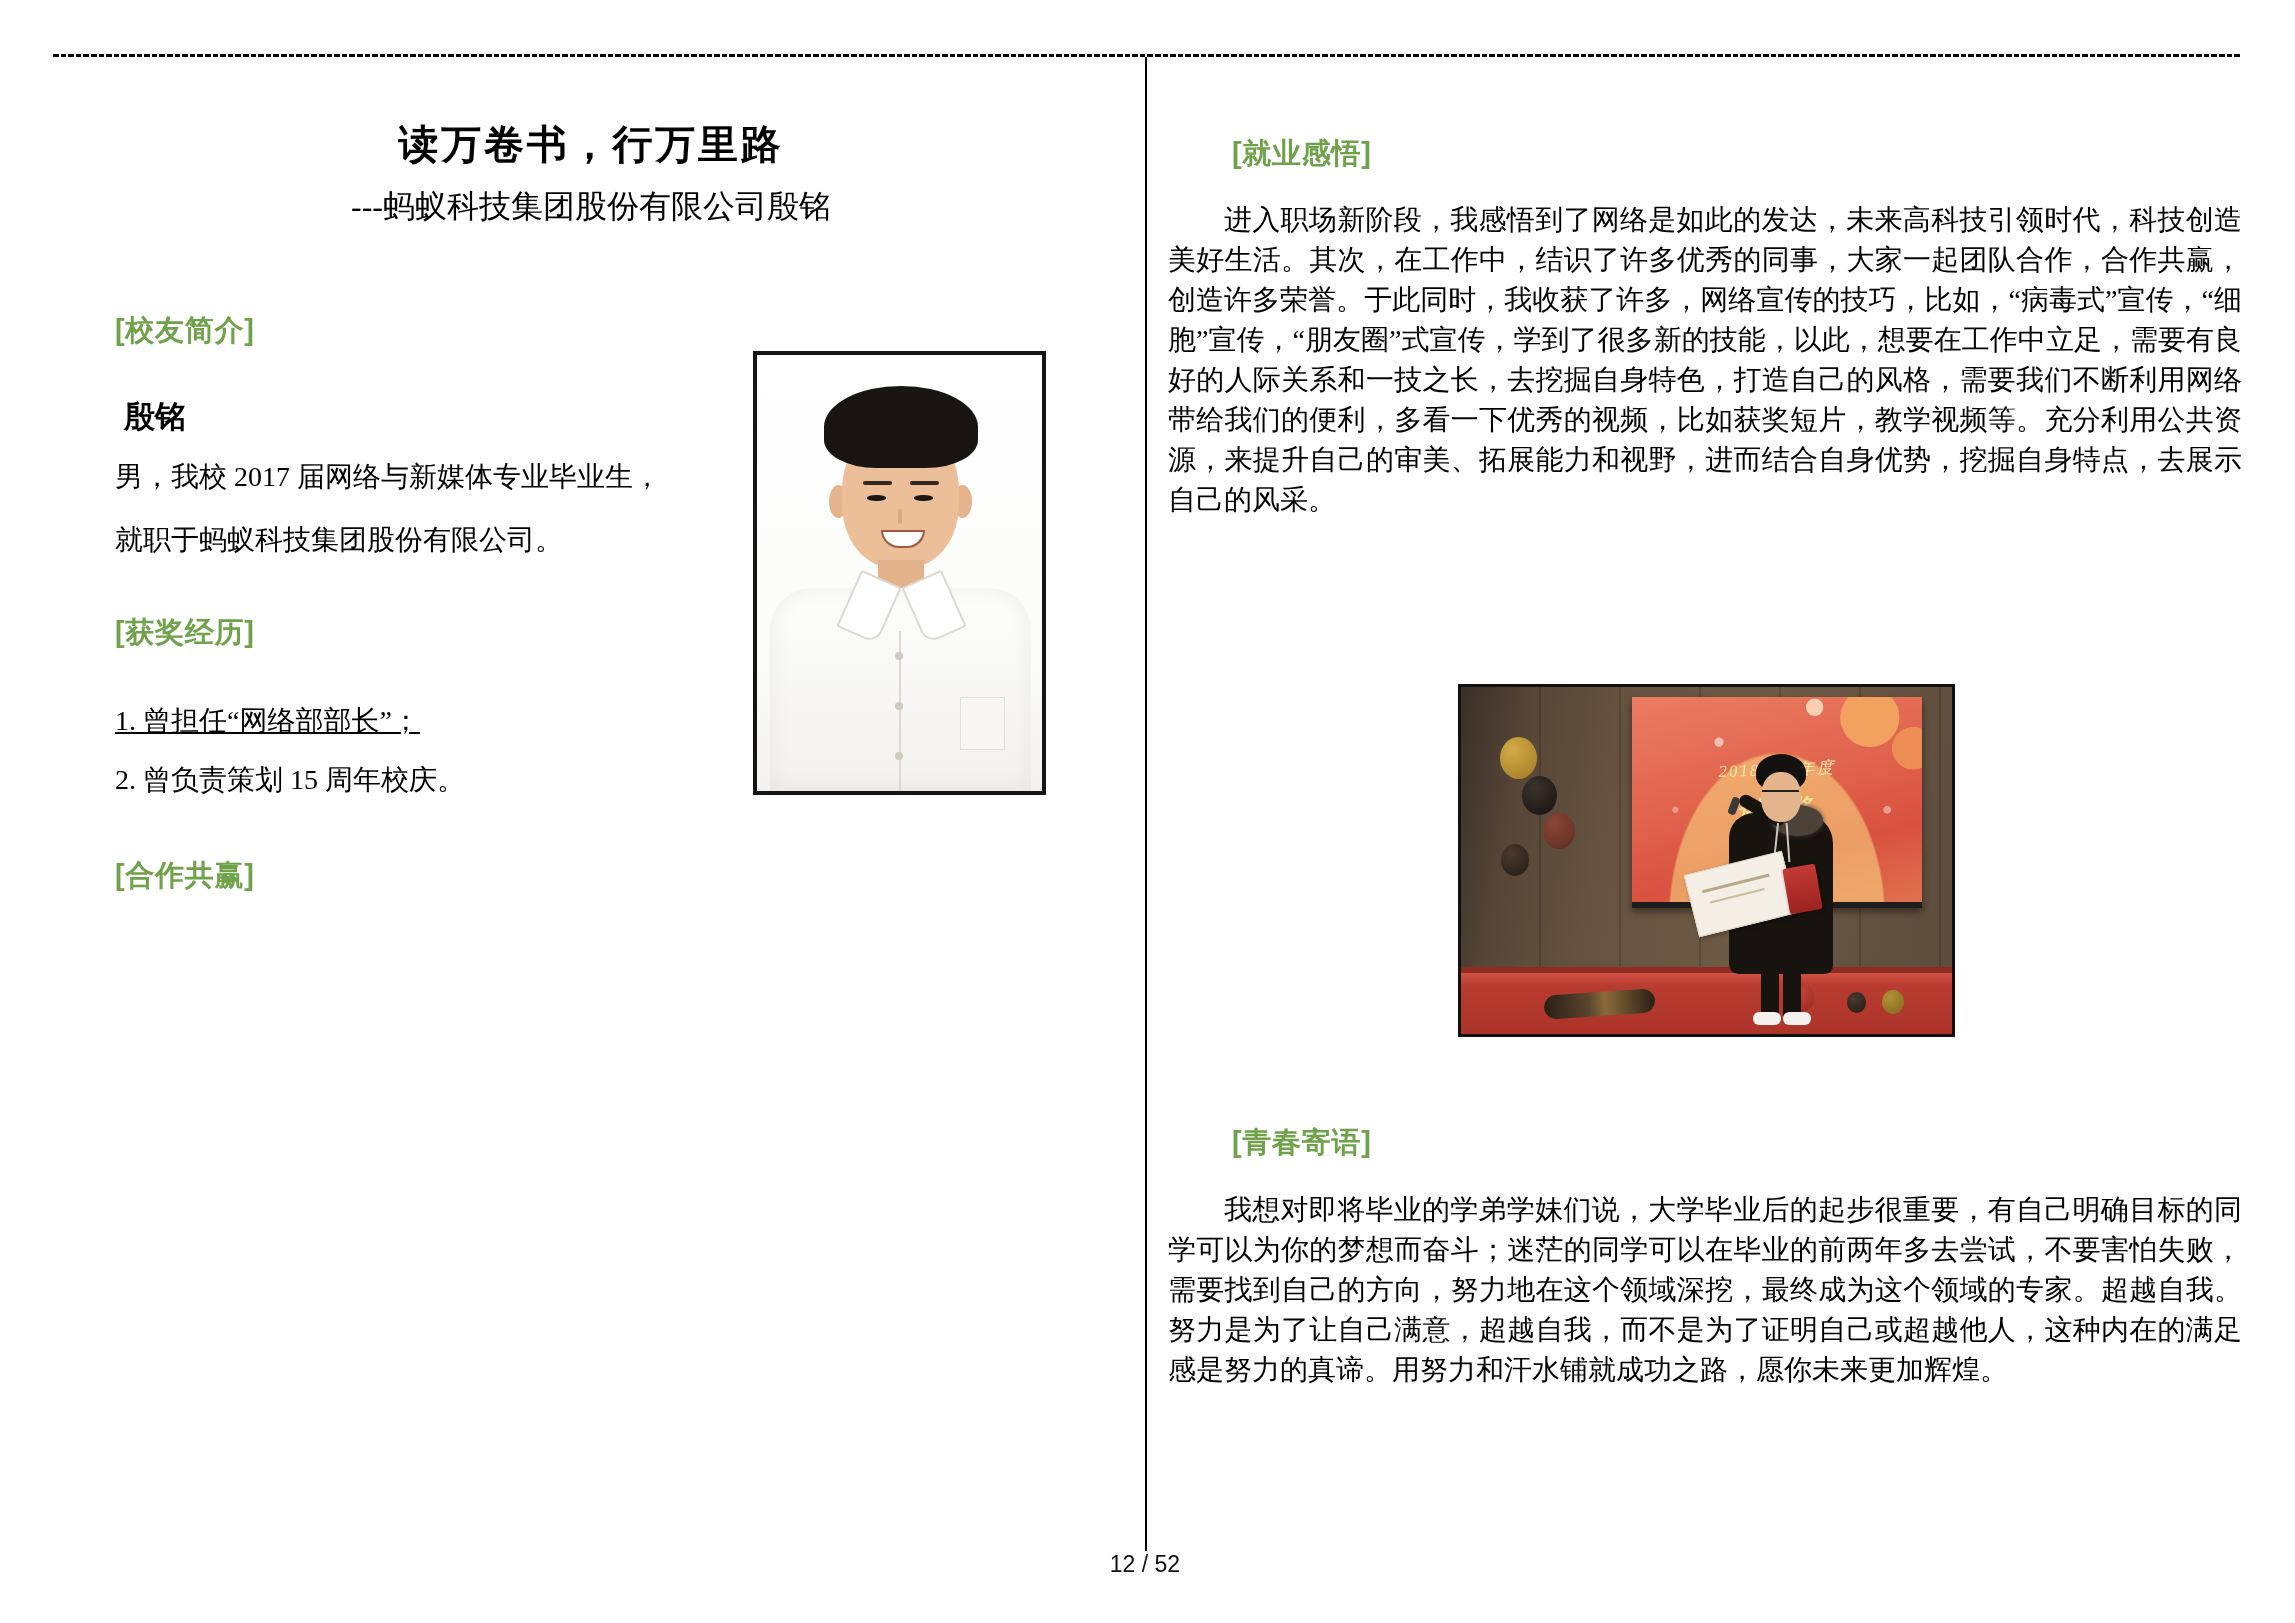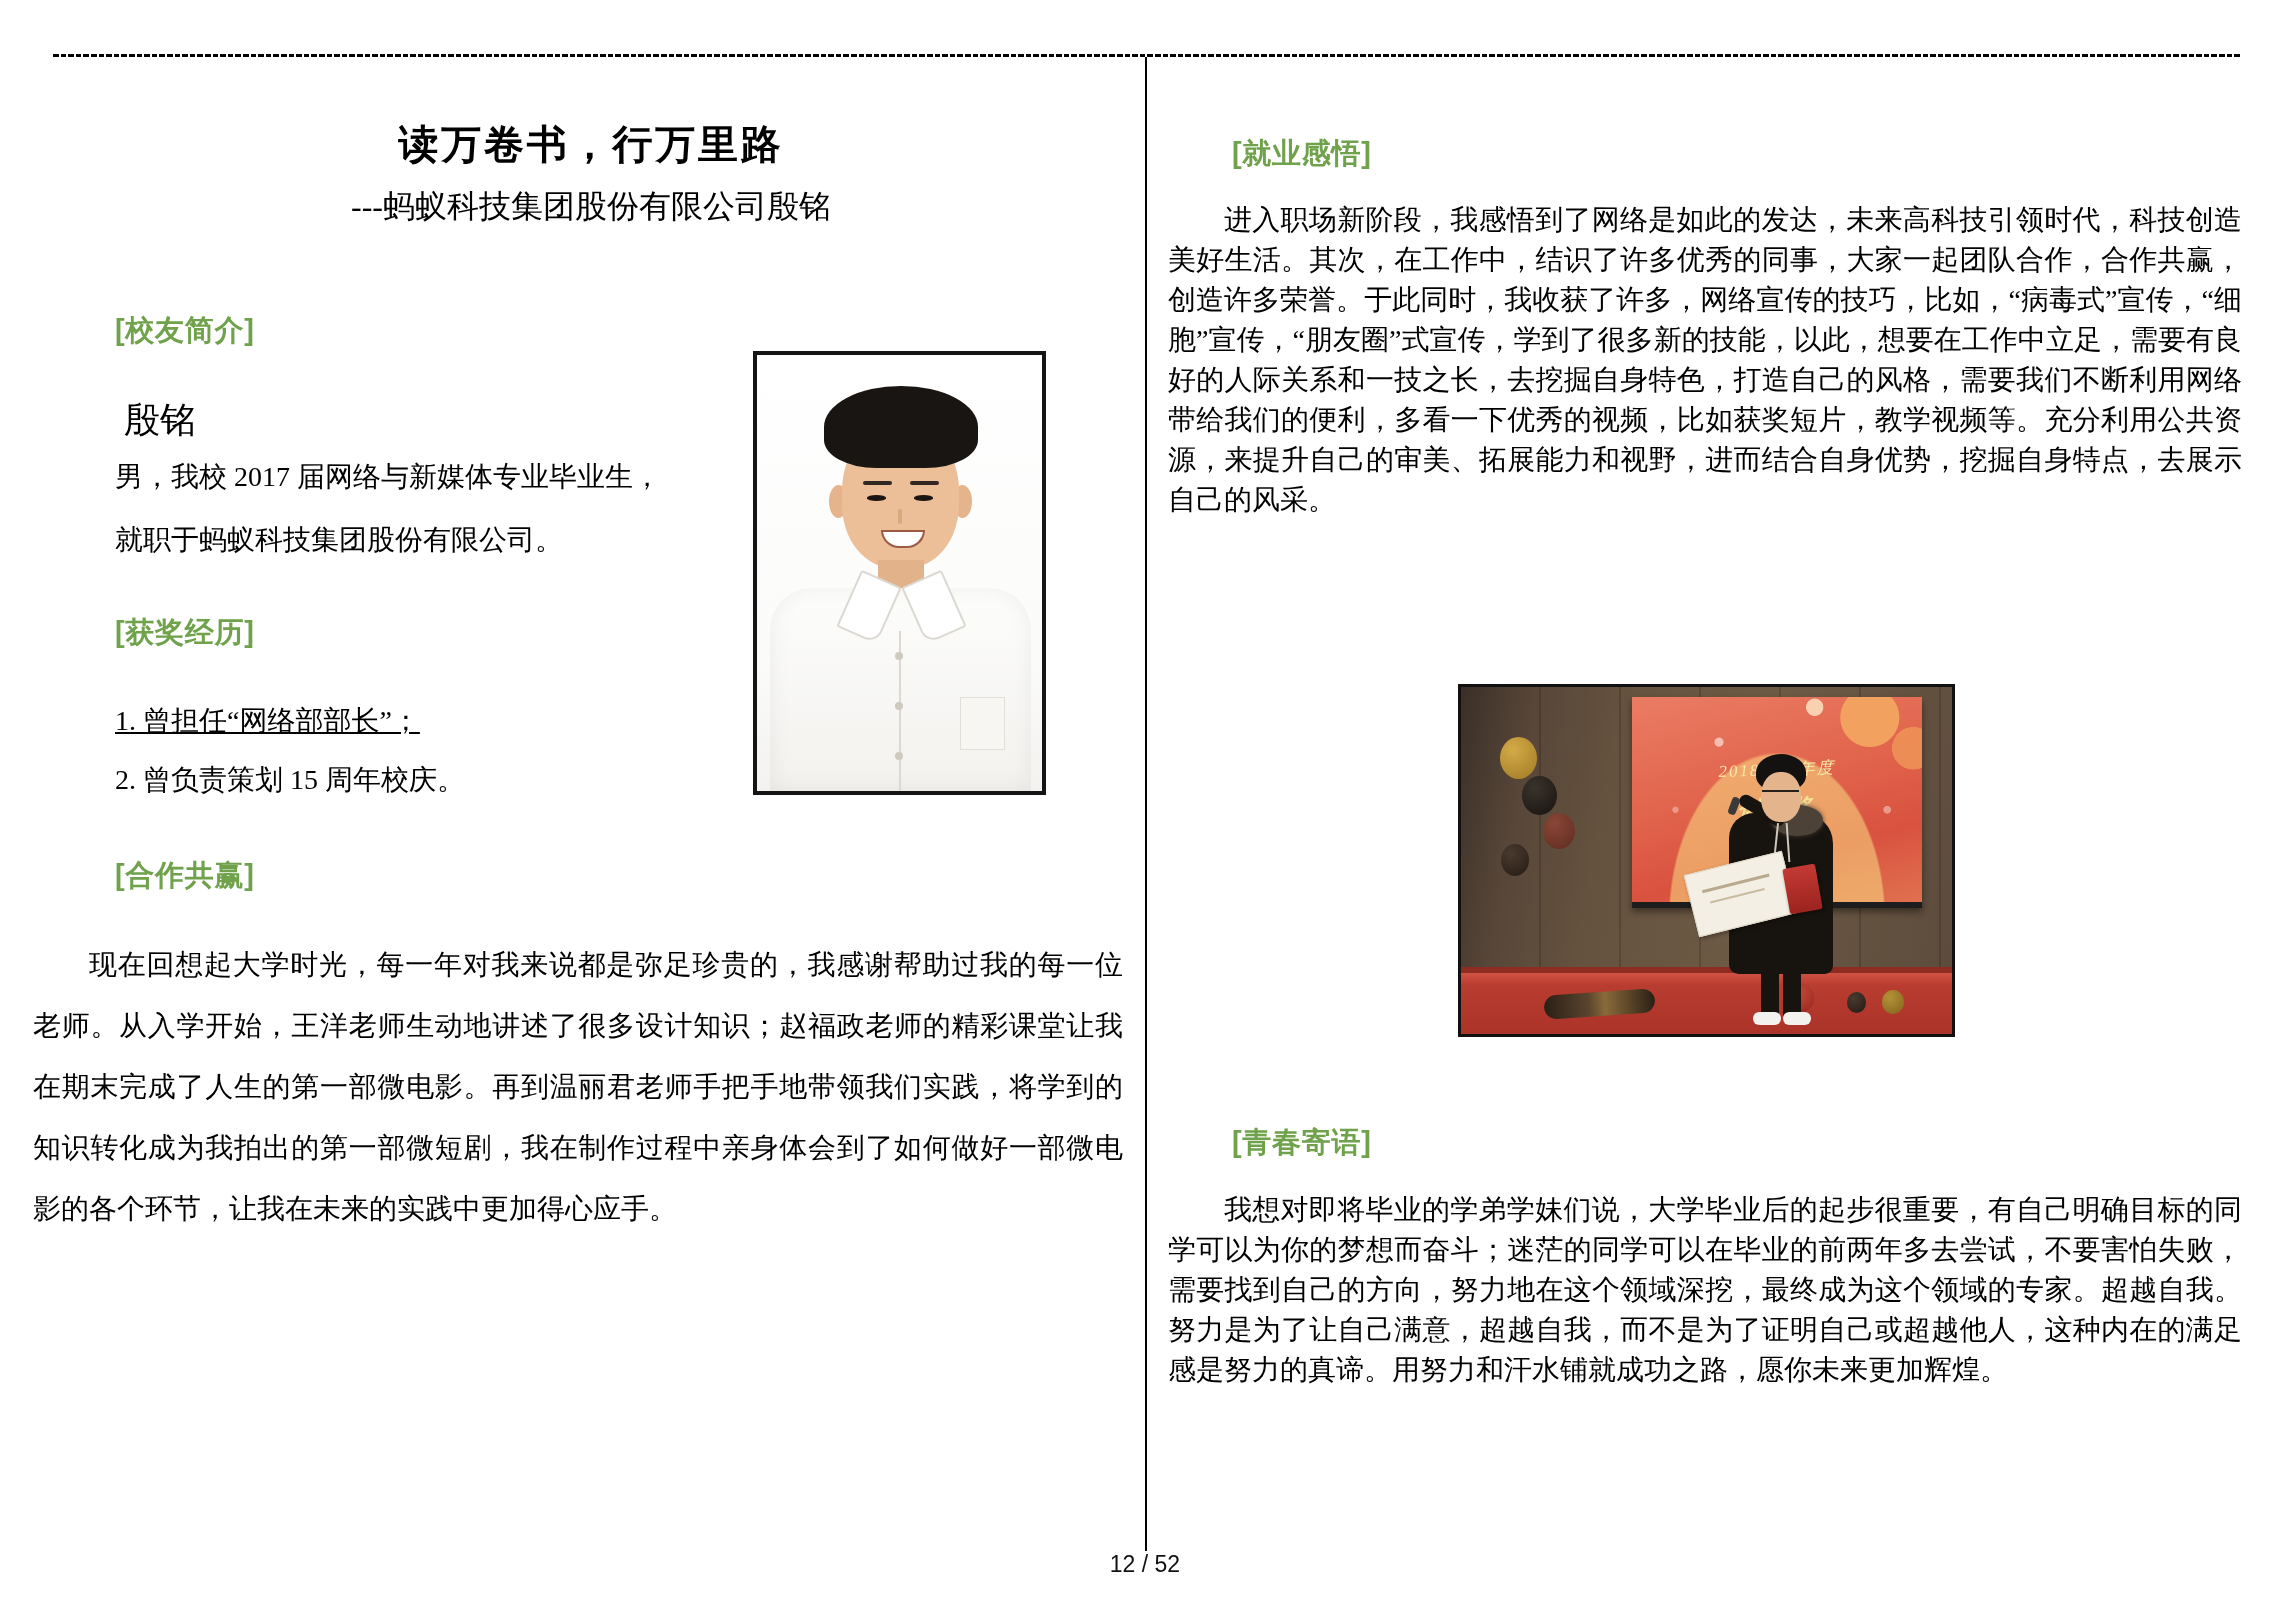--- a/index.html
+++ b/index.html
@@ -32,21 +32,21 @@
     position:absolute;left:59px;top:185px;width:1064px;
     text-align:center;font-size:32px;
   }
   .h-green{
     position:absolute;
     font-family:"Liberation Sans","DejaVu Sans",sans-serif;
     font-weight:bold;font-size:29px;color:var(--heading-green);
     letter-spacing:0.7px;
   }
   .h-profile{left:115px;top:311px;}
-  .name{position:absolute;left:124px;top:396px;font-size:36px;font-weight:normal;}
+  .name{position:absolute;left:124px;top:396px;font-size:31px;font-weight:bold;}
   .pline{position:absolute;left:115px;font-size:28px;white-space:nowrap;}
   .pline1{top:458px;font-family:Liberation Serif, serif;}
   .pline2{top:521px;}
   .h-awards{left:115px;top:613px;}
   .aline{position:absolute;left:115px;font-size:28px;white-space:nowrap;}
   .aline1{top:702px;text-decoration:underline;}
   .aline2{top:761px;}
   .h-employ{left:115px;top:856px;}
   .paras-left{
     position:absolute;left:33px;top:934px;width:1090px;
@@ -191,21 +191,20 @@
     <div class="p-btn3"></div>
     <div class="p-pocket"></div>
   </div>
 
   <div class="h-green h-awards">[获奖经历]</div>
   <div class="aline aline1">1. 曾担任“网络部部长”；</div>
   <div class="aline aline2">2. 曾负责策划 15 周年校庆。</div>
 
   <div class="h-green h-employ">[合作共赢]</div>
   <div class="paras-left">
-    <p>现在回想起大学时光，每一年对我来说都是弥足珍贵的，我感谢帮助过我的每一位老师。从入学开始，王洋老师生动地讲述了很多设计知识；赵福政老师的精彩课堂让我在期末完成了人生的第一部微电影。再到温丽君老师手把手地带领我们实践，将学到的知识转化成为我拍出的第一部微短剧，我在制作过程中亲身体会到了如何做好一部微电影的各个环节，让我在未来的实践中更加得心应手。</p>
   </div>
 
   <div class="h-green h-insight">[就业感悟]</div>
   <div class="para-right insight-para">
     <p>进入职场新阶段，我感悟到了网络是如此的发达，未来高科技引领时代，科技创造美好生活。其次，在工作中，结识了许多优秀的同事，大家一起团队合作，合作共赢，创造许多荣誉。于此同时，我收获了许多，网络宣传的技巧，比如，“病毒式”宣传，“细胞”宣传，“朋友圈”式宣传，学到了很多新的技能，以此，想要在工作中立足，需要有良好的人际关系和一技之长，去挖掘自身特色，打造自己的风格，需要我们不断利用网络带给我们的便利，多看一下优秀的视频，比如获奖短片，教学视频等。充分利用公共资源，来提升自己的审美、拓展能力和视野，进而结合自身优势，挖掘自身特点，去展示自己的风采。</p>
   </div>
 
   <div class="stage">
     <div class="s-seams"></div>
     <div class="s-screen">

